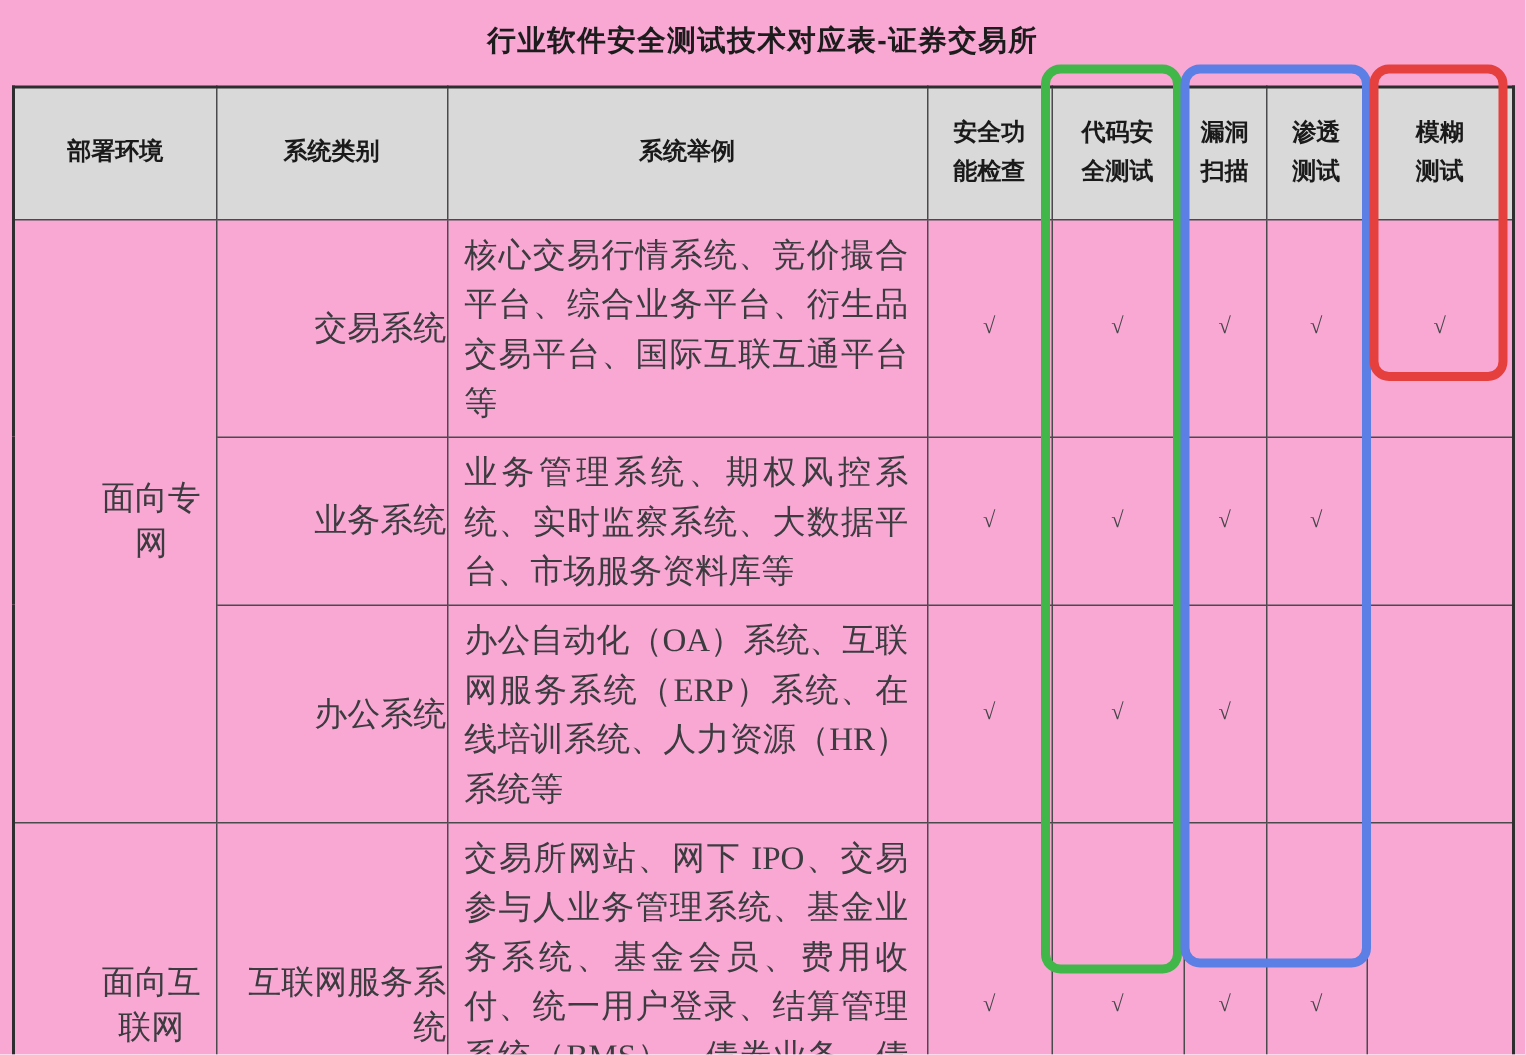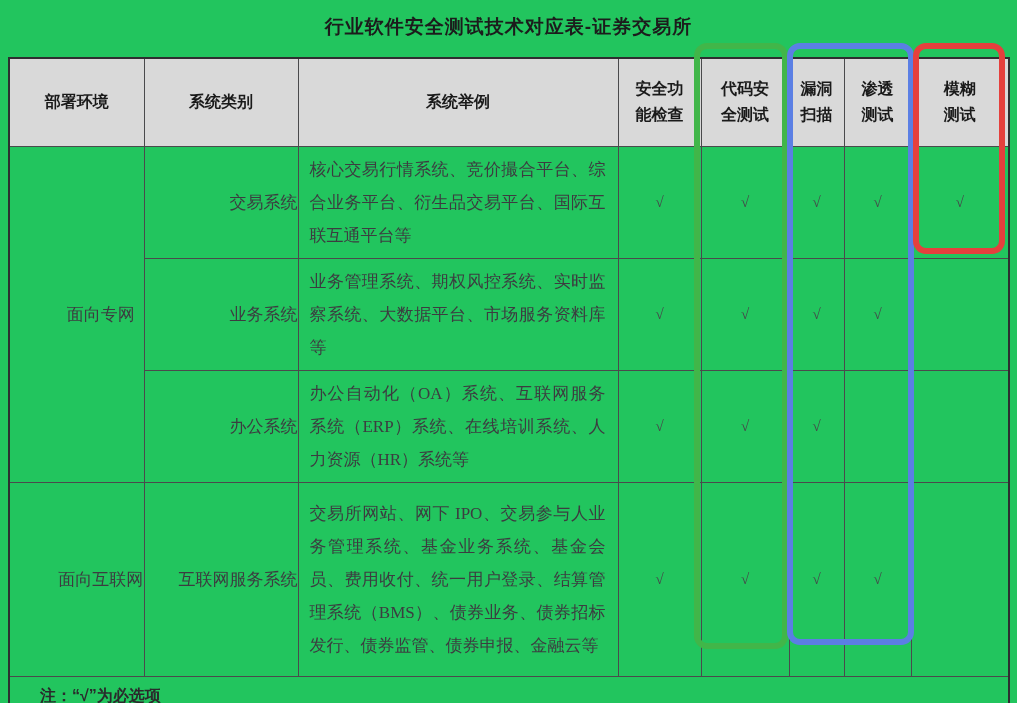--- a/index.html
+++ b/index.html
@@ -1,20 +1,20 @@
 <!DOCTYPE html>
 <html><head>
 <meta charset="utf-8">
 <style>
   * { margin:0; padding:0; box-sizing:border-box; }
   html,body { background:#ffffff; }
   .page {
     position:relative;
     width:1017px; height:703px;
-    background:#22c55e;
+    background:#f9a8d4;
     font-family:"Liberation Serif", serif;
     color:#3c3c40;
     overflow:hidden;
   }
   .title {
     position:absolute; left:0; top:14px; width:1017px;
     text-align:center;
     font-family:"Liberation Sans", sans-serif;
     font-weight:bold; font-size:19px; color:#1c1c1c;
     letter-spacing:1px;
@@ -29,21 +29,21 @@
     border:1px solid #4a4a4c;
   }
   table.main { border:2px solid #2e2e30; }
   th {
     background:#d9d9d9;
     font-family:"Liberation Sans", sans-serif;
     font-weight:bold; font-size:16px; color:#1a1a1a;
     text-align:center; vertical-align:middle;
     white-space:pre-line; line-height:26px;
   }
-  td { vertical-align:middle; font-size:17px; }
+  td { vertical-align:middle; font-size:22px; }
   .r-head { height:88px; }
   .r1 { height:103px; }
   .r2 { height:102px; }
   .r3 { height:103px; }
   .r4 { height:194px; }
   .r-note { height:41px; }
   td.env { text-align:center; color:#3c3c40;padding-left:48px; }
   td.cat { text-align:right; padding-left:4px; color:#3c3c40; }
   td.ex {
     text-align:justify; text-align-last:left;

